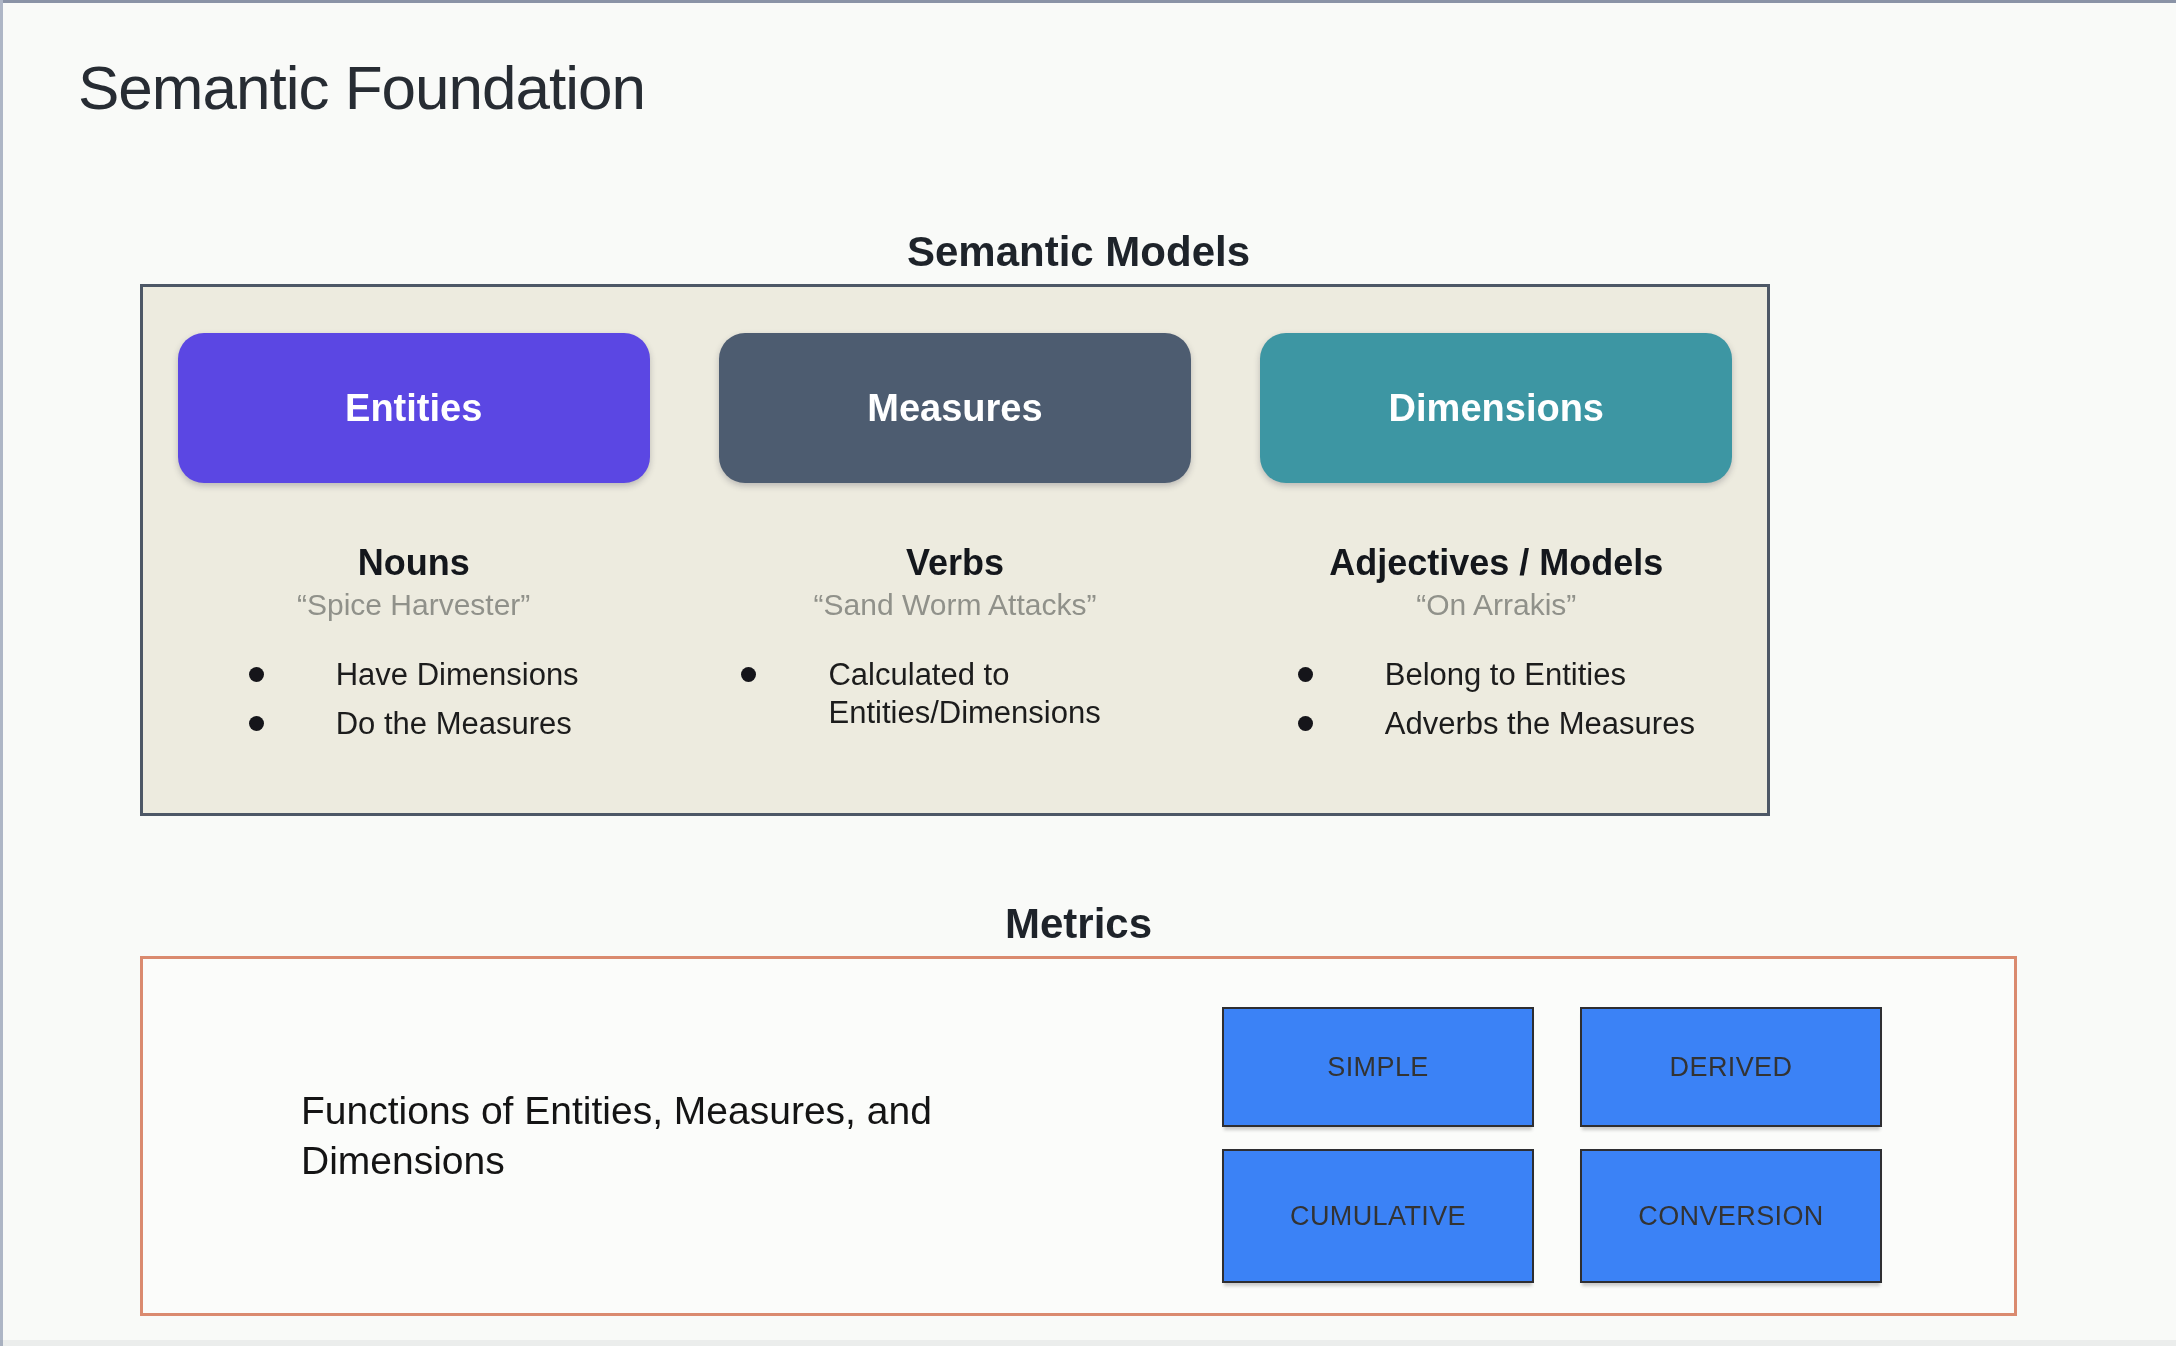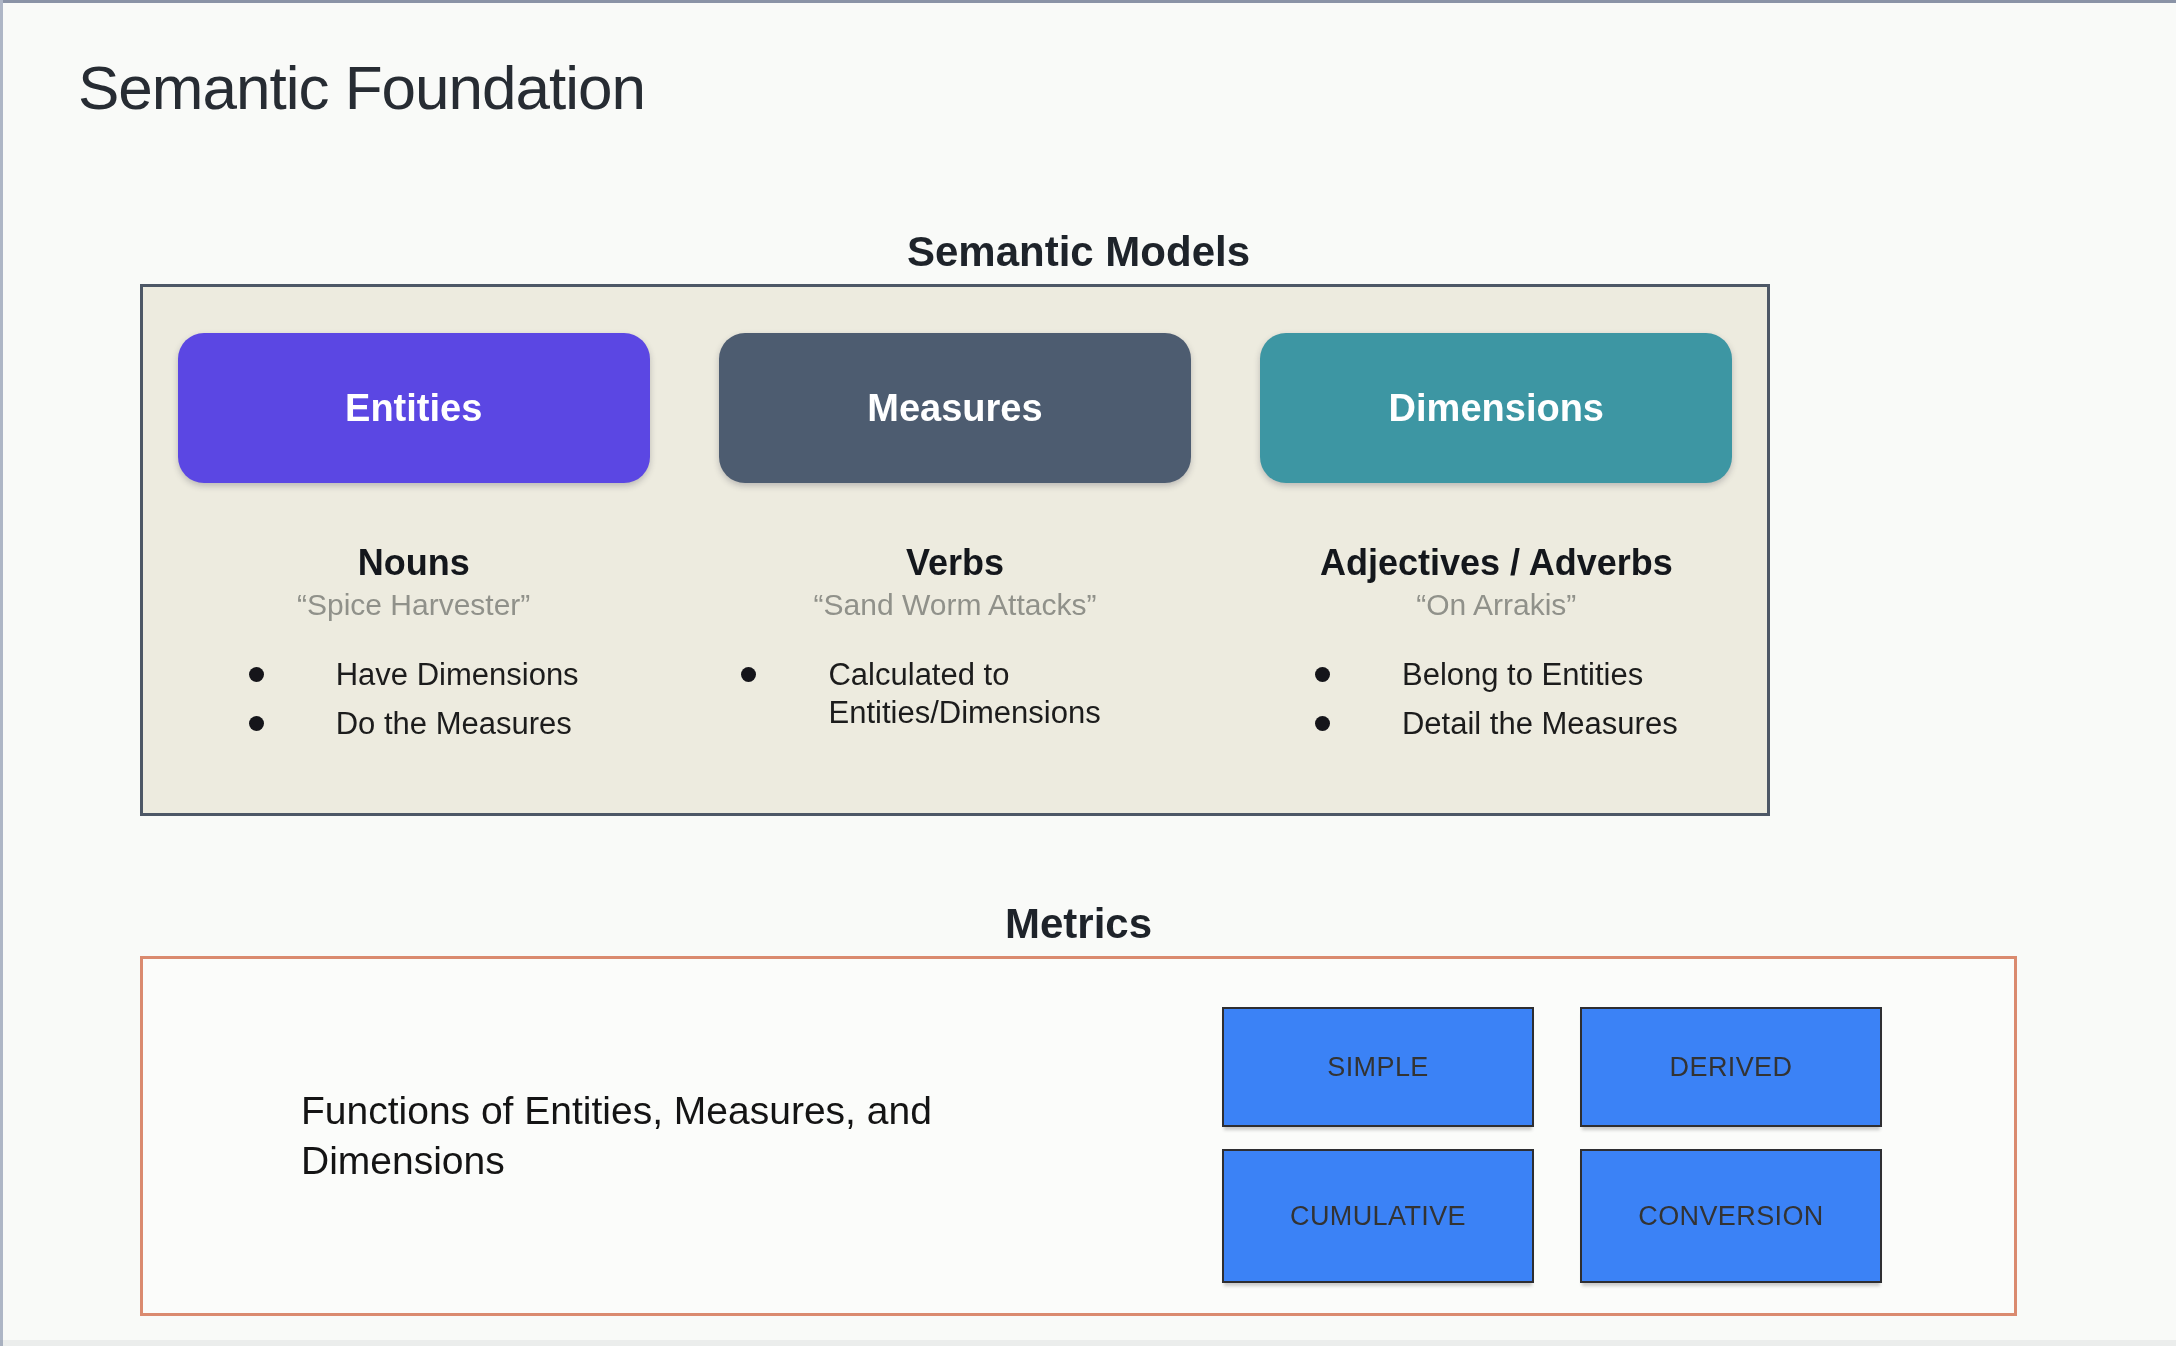--- a/index.html
+++ b/index.html
@@ -145,30 +145,30 @@
     <div class="bullets">
       <div class="bullet-item">
         <span class="dot"></span>
         <span class="txt">Calculated to Entities/Dimensions</span>
       </div>
     </div>
   </div>
 
   <div class="sm-col">
     <div class="pill" style="background: rgb(61, 150, 163); text-align: right;">Dimensions</div>
-    <div class="role">Adjectives / Adverbs</div>
+    <div class="role">Adjectives / Models</div>
     <div class="example">“On Arrakis”</div>
     <div class="bullets">
       <div class="bullet-item">
         <span class="dot"></span>
         <span class="txt">Belong to Entities</span>
       </div>
       <div class="bullet-item">
         <span class="dot"></span>
-        <span class="txt">Detail the Measures</span>
+        <span class="txt">Adverbs the Measures</span>
       </div>
     </div>
   </div>
 </div>
 
 <div class="section-heading metrics-heading">Metrics</div>
 
 <div class="metrics-panel" style="border-color: rgb(218, 138, 111);">
   <div class="metrics-desc">Functions of Entities, Measures, and Dimensions</div>
   <div class="metrics-grid">

